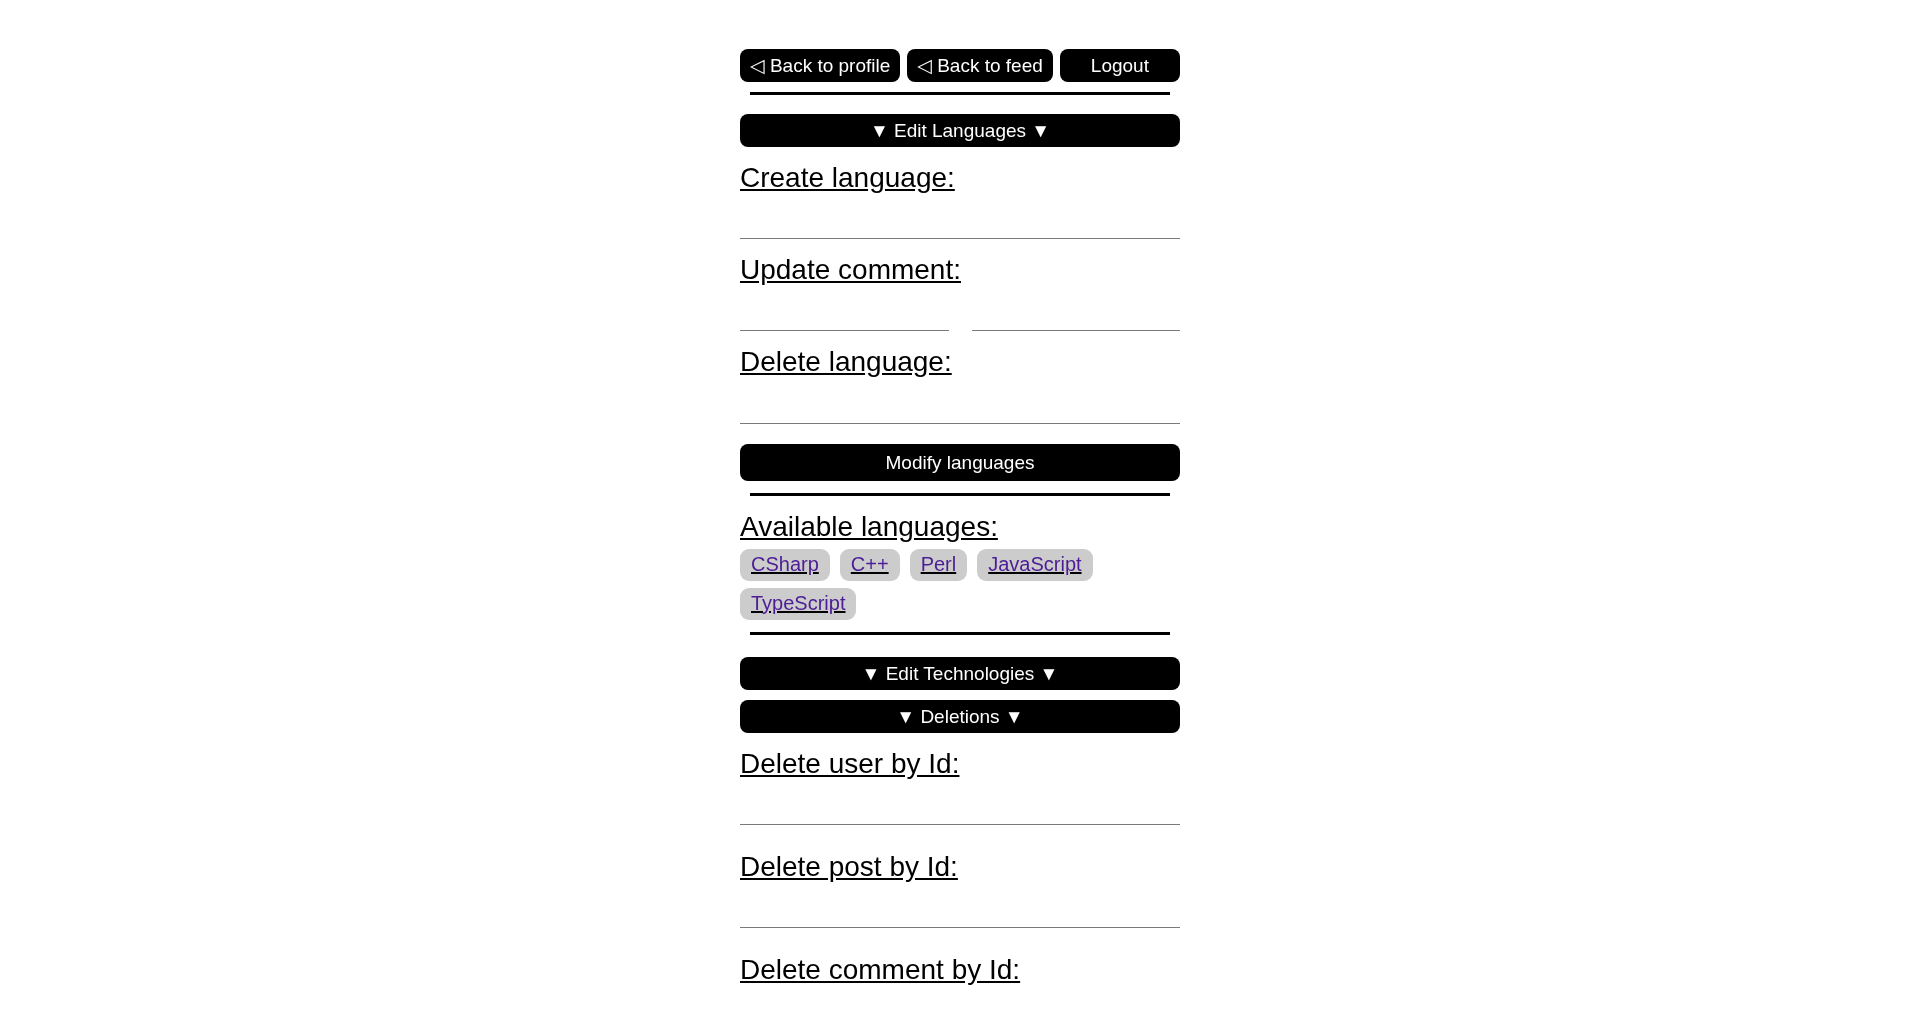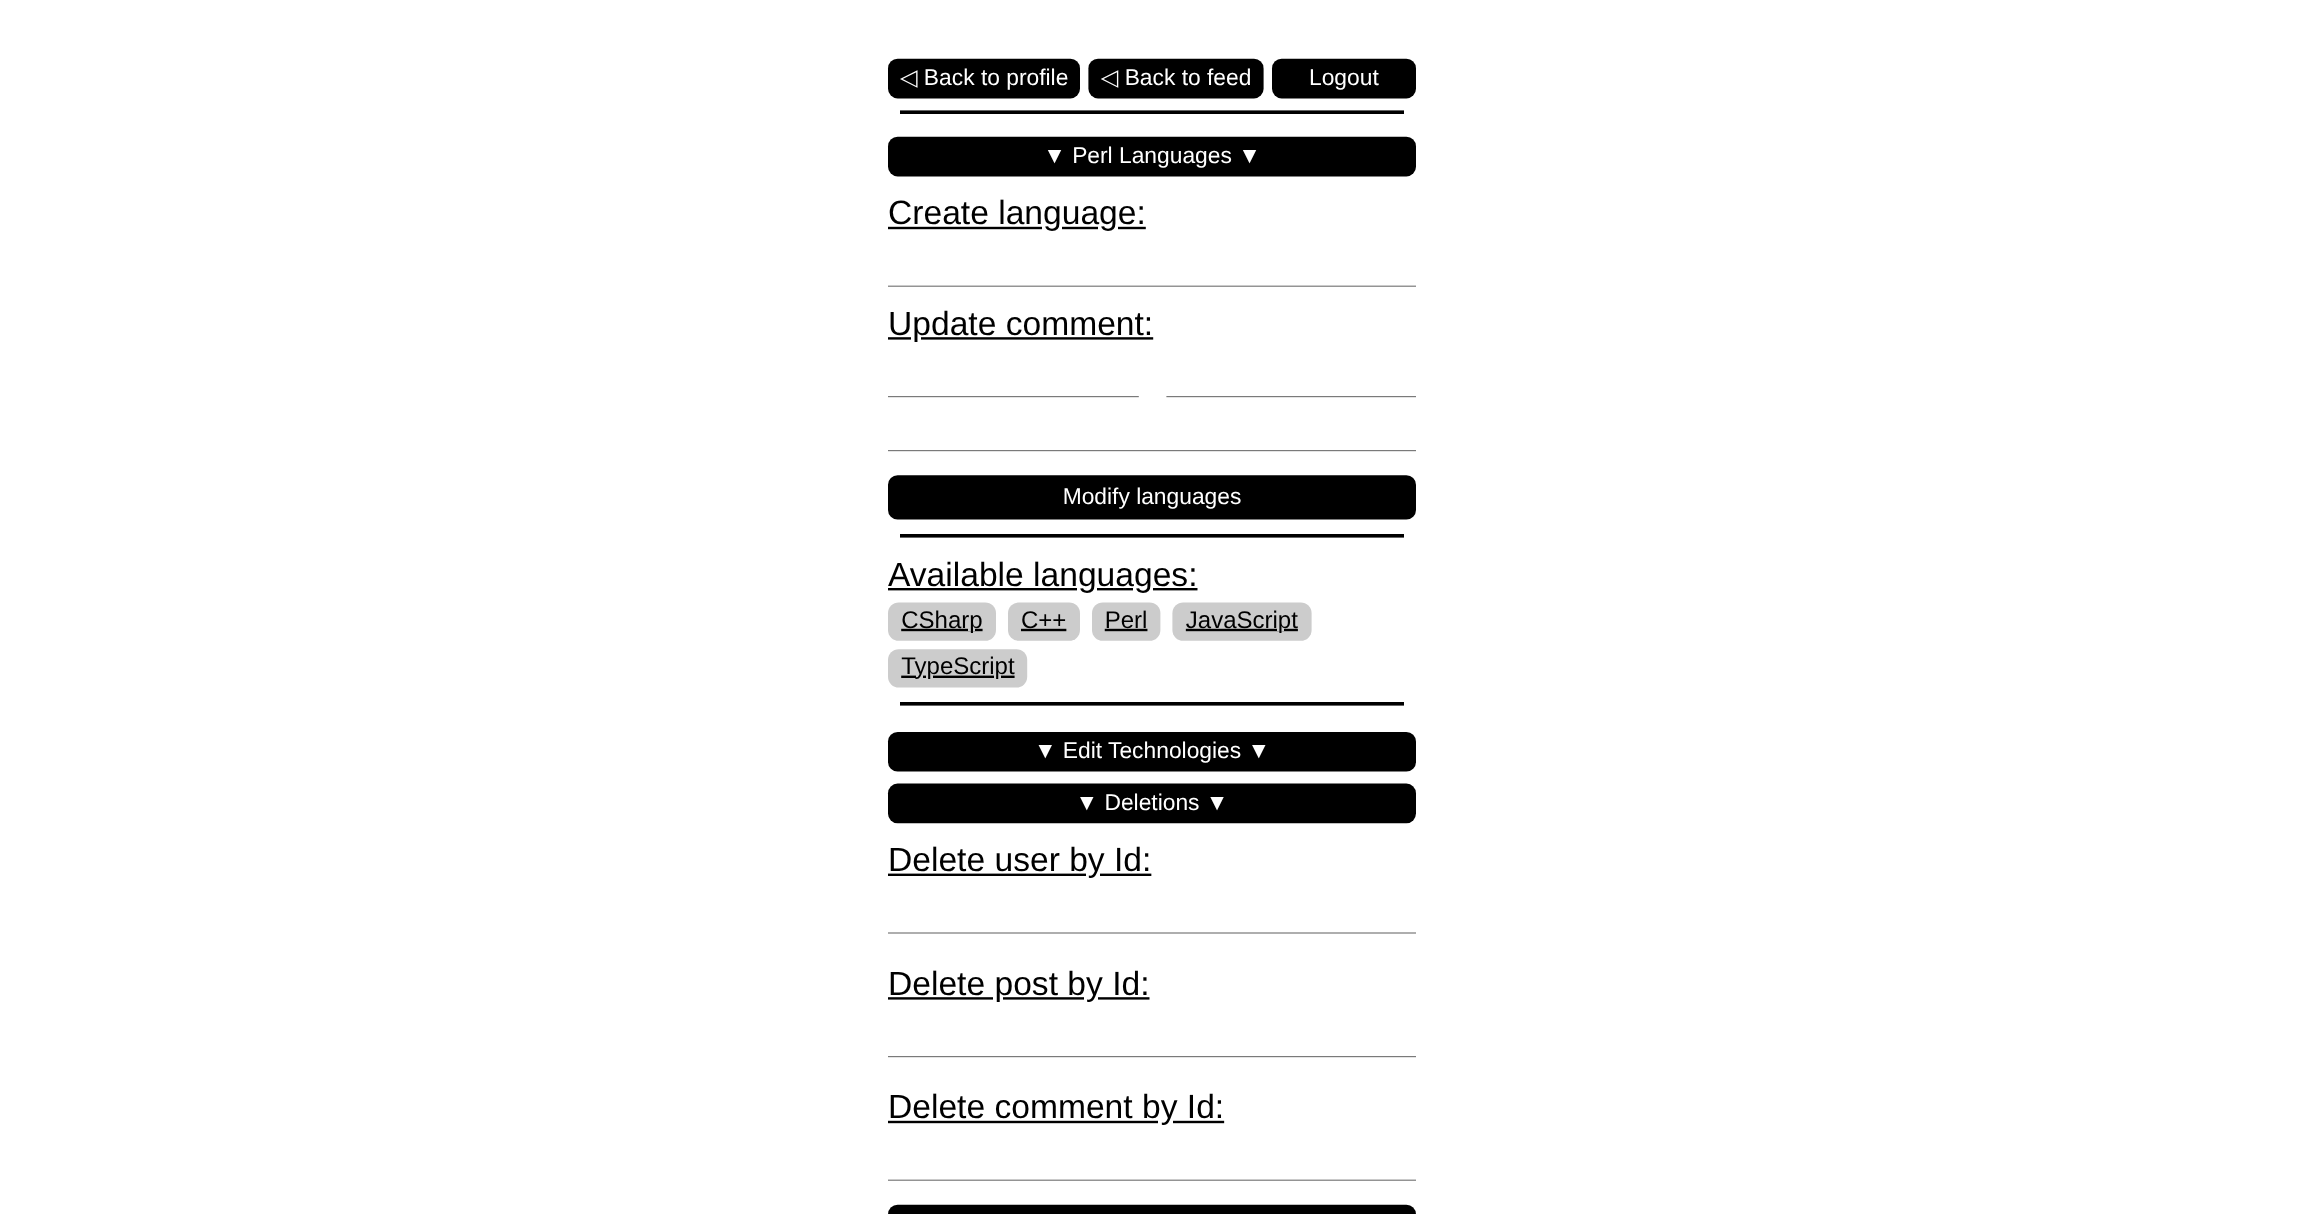--- a/index.html
+++ b/index.html
@@ -85,21 +85,21 @@
     height: 37px;
   }
   .chips {
     display: flex;
     flex-wrap: wrap;
     gap: 7px 10px;
     margin-top: 6px;
   }
   .chip {
     background: #cccccc;
-    color: #000000;
+    color: #4c1d95;
     border: none;
     border-radius: 9px;
     padding: 5px 11px 6px 11px;
     font-family: inherit;
     font-size: 20px;
     line-height: 1.05;
     cursor: pointer;
   }
 </style>
 </head>
@@ -108,32 +108,33 @@
 <main class="column">
 
   <nav class="nav">
     <button class="btn-dark">◁ Back to profile</button>
     <button class="btn-dark">◁ Back to feed</button>
     <button class="btn-dark">Logout</button>
   </nav>
 
   <hr class="thick">
 
-  <button class="btn-dark bar">▼ Perl Languages ▼</button>
+  <button class="btn-dark bar">▼ Edit Languages ▼</button>
 
   <section>
     <label class="field-label">Create language:</label>
     <input class="underline" type="text" value="" style="">
 
     <label class="field-label">Update comment:</label>
     <div class="two-col">
       <input class="underline" type="text" value="" style="">
       <input class="underline" type="text" value="" style="">
     </div>
 
+    <label class="field-label">Delete language:</label>
     <input class="underline" type="text" value="" style="">
 
     <button class="btn-dark action-btn">Modify languages</button>
 
     <hr class="thick mt12">
 
     <label class="field-label">Available languages:</label>
     <div class="chips">
       <button class="chip">CSharp</button>
       <button class="chip">C++</button>

